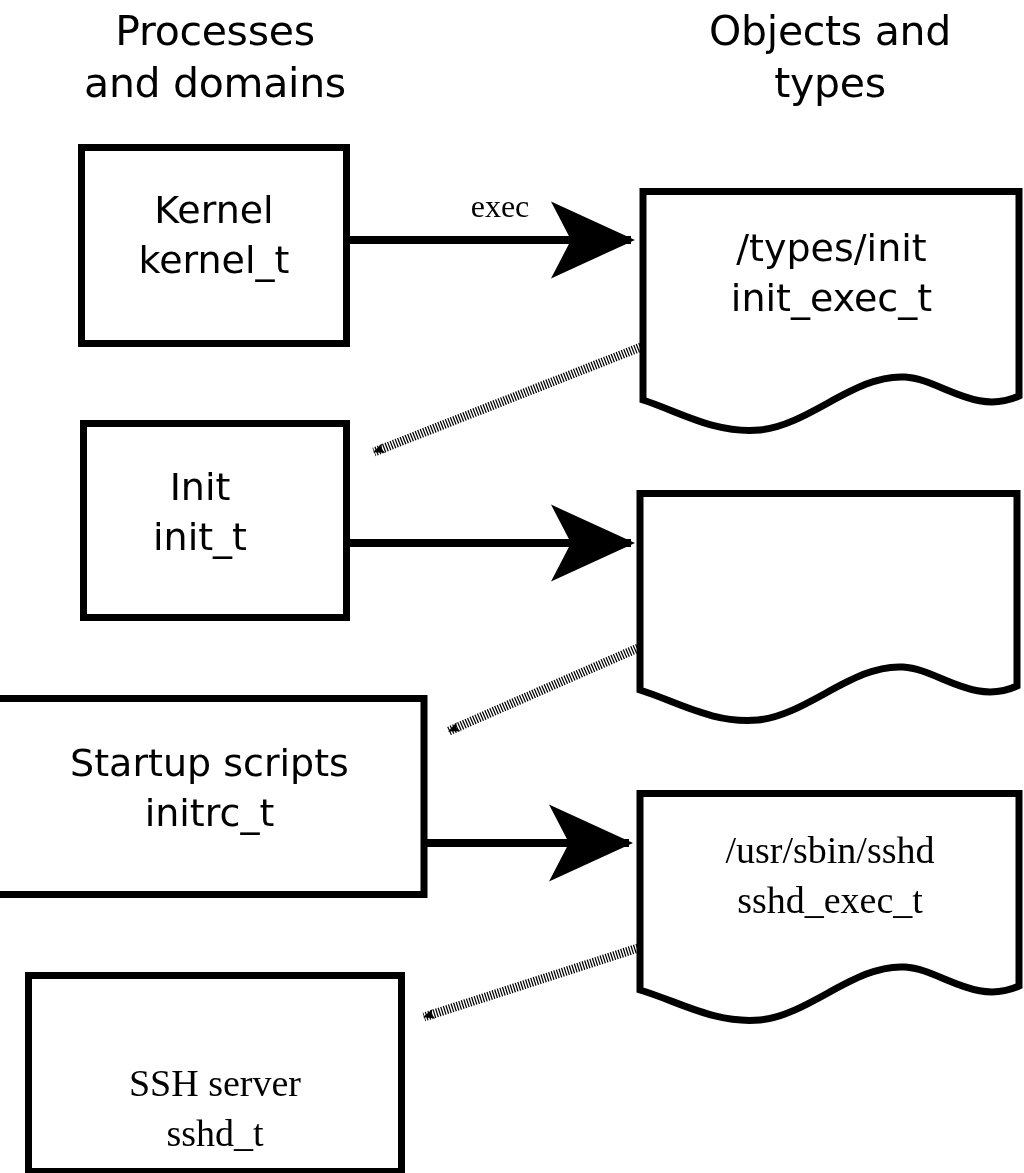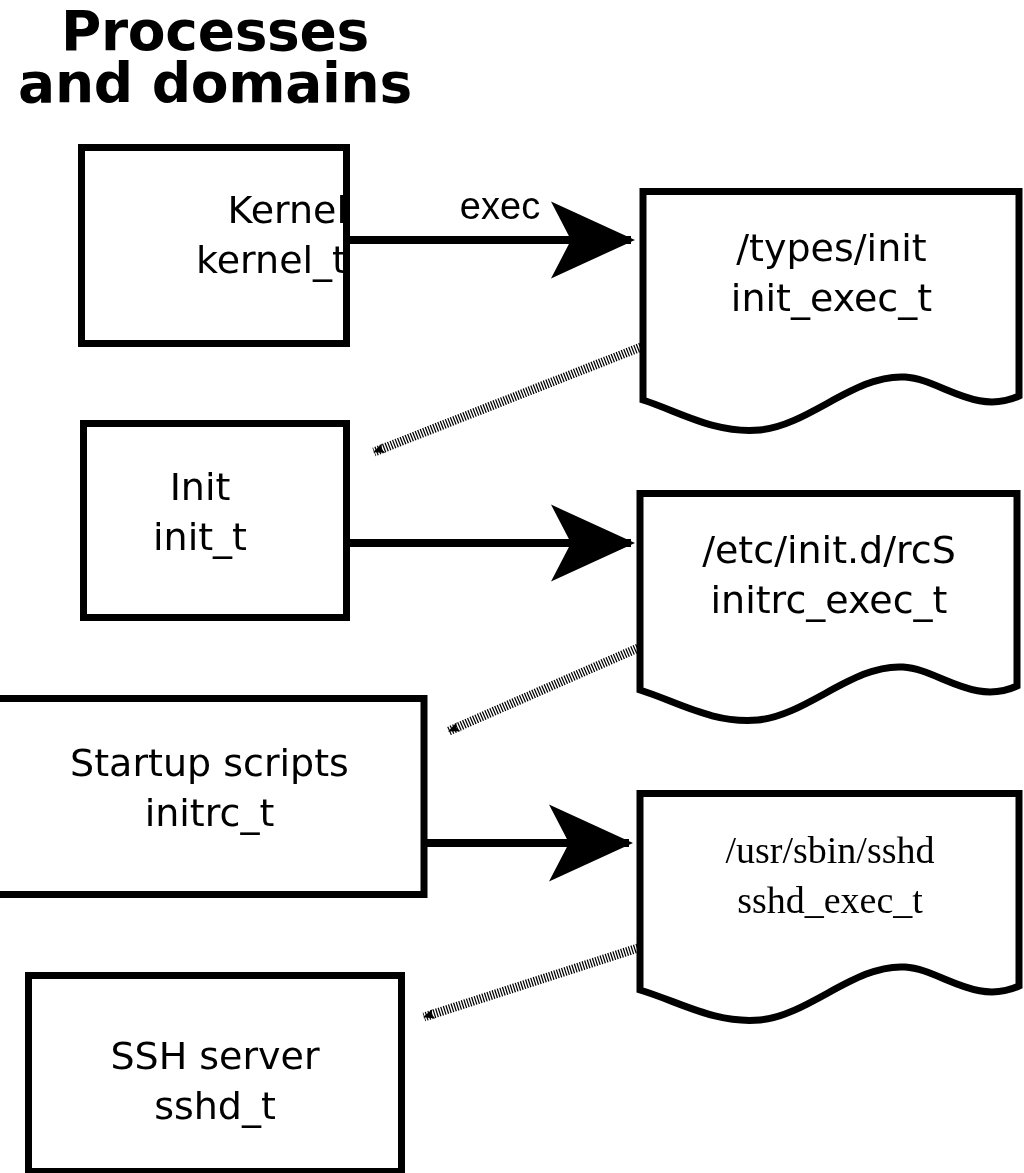--- a/index.html
+++ b/index.html
@@ -26,22 +26,22 @@
     position: absolute;
     left: 0;
     top: 0;
     width: 1024px;
     height: 1173px;
     display: block;
   }
   .col-header {
     position: absolute;
     text-align: center;
-    font-weight: bold;
-    font-size: 55px;
+    font-weight: normal;
+    font-size: 41px;
     line-height: 52px;
     letter-spacing: -0.3px;
     white-space: pre-line;
     font-family: "DejaVu Sans", "Liberation Sans", sans-serif;
   }
   #header-left  { left: 15px;  top: 5px;  width: 400px; }
   #header-right { left: 635px; top: 5px;  width: 390px; }
 
   .node-label {
     position: absolute;
@@ -49,33 +49,35 @@
     font-size: 38px;
     line-height: 50px;
     font-weight: normal;
     white-space: pre-line;
     font-family: "DejaVu Sans", "Liberation Sans", sans-serif;
     pointer-events: none;
   }
   .edge-label {
     position: absolute;
     text-align: center;
-    font-size: 38px;
+    font-size: 32px;
     line-height: 42px;
-    font-family: Liberation Sans, sans-serif;
+    font-family: Liberation Serif, serif;
   }
 </style>
 </head>
 <body>
 
 <div id="diagram-root">
 
   <div class="col-header" id="header-left">Processes
 and domains</div>
 
+  <div class="col-header" id="header-right">Objects and
+types</div>
 
   <svg class="diagram-canvas" viewBox="0 0 1024 1173">
     <defs>
       <marker id="arrow-solid" markerWidth="12" markerHeight="12" refX="10.5" refY="5" orient="auto" markerUnits="strokeWidth">
         <path d="M 0.5,0.2 L 11,5 L 0.5,9.8 L 3.0,5 Z" fill="#000000"></path>
       </marker>
       <marker id="arrow-dotted" markerWidth="13" markerHeight="13" refX="11" refY="5.2" orient="auto" markerUnits="userSpaceOnUse">
         <path d="M 0.5,0.3 L 12,5.2 L 0.5,10.2 L 3.2,5.2 Z" fill="#000000"></path>
       </marker>
     </defs>
@@ -109,36 +111,34 @@
 
     <line x1="427" y1="843" x2="629" y2="843" stroke="#000000" stroke-width="8" marker-end="url(#arrow-solid)"></line>
 
     <line x1="641" y1="347" x2="374" y2="452" stroke="#000000" stroke-width="9" stroke-dasharray="1.25 1.45" stroke-linecap="butt" marker-end="url(#arrow-dotted)"></line>
 
     <line x1="638" y1="648" x2="449" y2="731" stroke="#000000" stroke-width="9" stroke-dasharray="1.25 1.45" stroke-linecap="butt" marker-end="url(#arrow-dotted)"></line>
 
     <line x1="638" y1="948" x2="424" y2="1017" stroke="#000000" stroke-width="9" stroke-dasharray="1.25 1.45" stroke-linecap="butt" marker-end="url(#arrow-dotted)"></line>
   </svg>
 
-  <div class="node-label" style="left:81px; top:185px; width:266px;text-align:right;">Kernel
+  <div class="node-label" style="left:81px; top:185px; width:266px;">Kernel
 kernel_t</div>
 
   <div class="node-label" style="left:68px; top:462px; width:264px;">Init
 init_t</div>
 
   <div class="node-label" style="left:-6px; top:738px; width:431px;">Startup scripts
 initrc_t</div>
 
-  <div class="node-label" style="left:28px; top:1031px; width:374px;">SSH server
+  <div class="node-label" style="left:28px; top:1058px; width:374px;font-family:Liberation Serif, serif;">SSH server
 sshd_t</div>
 
   <div class="node-label" style="left:643px; top:223px; width:377px;">/types/init
 init_exec_t</div>
 
-  <div class="node-label" style="left:640px; top:525px; width:378px;">/etc/init.d/rcS
-initrc_exec_t</div>
 
   <div class="node-label" style="left:640px; top:825px; width:380px;font-family:Liberation Serif, serif;">/usr/sbin/sshd
 sshd_exec_t</div>
 
   <div class="edge-label" style="left:400px; top:185px; width:200px;">exec</div>
 
 </div>
 
 </body></html>

